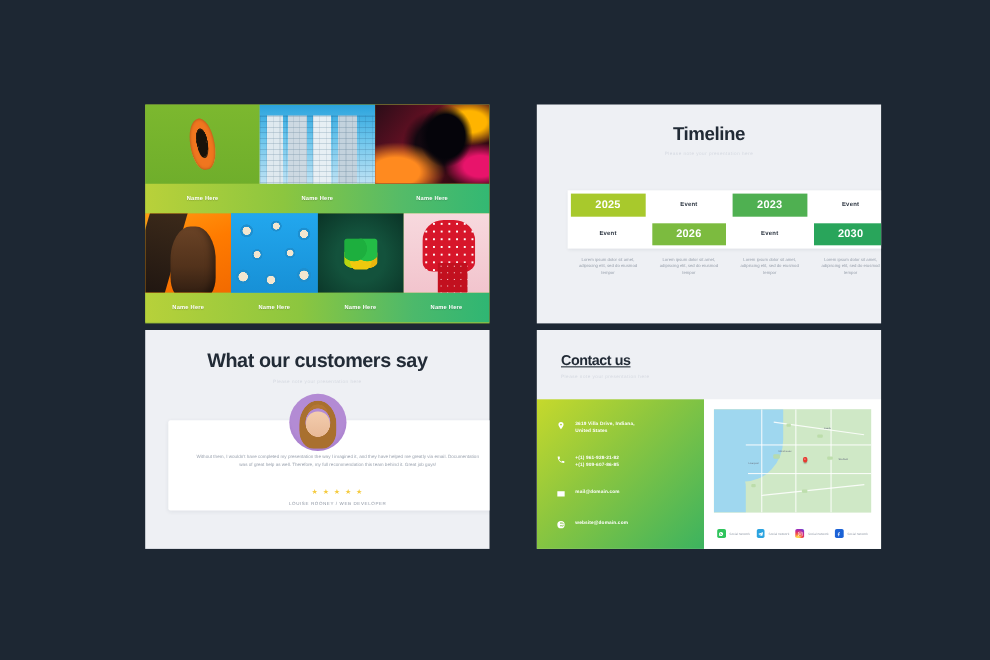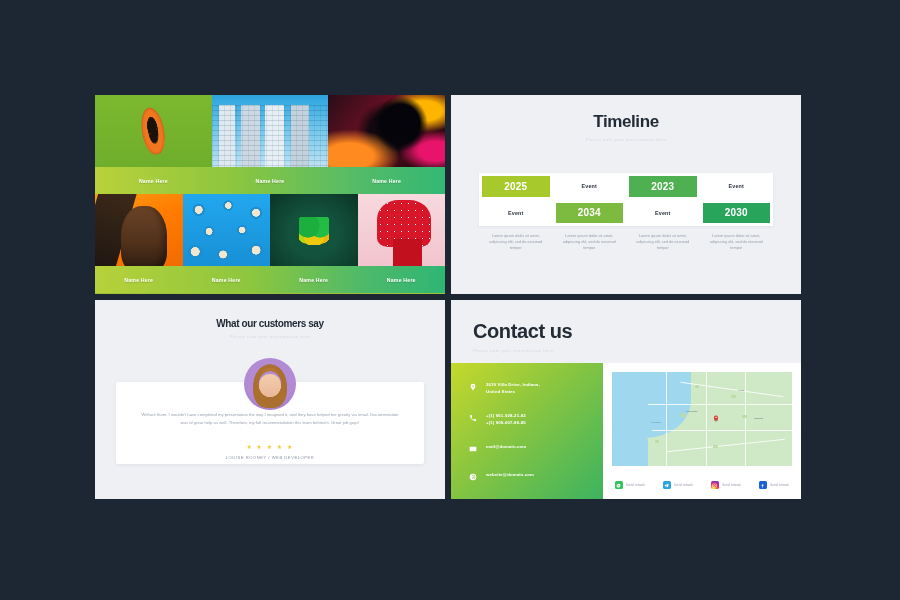--- a/index.html
+++ b/index.html
@@ -11,21 +11,21 @@
   }
   .stage {
     position: absolute;
     left: 95px; top: 95px;
     width: 710px; height: 404px;
     display: grid;
     grid-template-columns: 350px 350px;
     grid-template-rows: 199px 199px;
     gap: 6px;
   }
-  .panel { position: relative; overflow: hidden; background: #eef0f4; }
+  .panel { position: relative; overflow: hidden; background: #eef0f4; margin-left: 37px; }
 
   
   #panel-gallery { background: #9fc23a; display: flex; flex-direction: column; }
   .gal-row { display: flex; width: 100%; }
   .gal-row.r1 { height: 72px; }
   .gal-row.r2 { height: 72px; }
   .gal-cell { flex: 1; position: relative; overflow: hidden; }
   .band {
     height: 27px; width: 100%;
     display: flex;
@@ -183,21 +183,21 @@
     position:absolute; left: 28px; top: 138px; width: 294px;
     display:grid; grid-template-columns: repeat(4,1fr);
   }
   .tl-desc {
     font-size: 3.9px; line-height: 1.55; color:#99a1ad;
     text-align:center; padding: 0 9px;
   }
 
   
   #panel-testimonial .head-wrap { text-align:center; padding-top: 18px; }
-  #panel-testimonial .h-title { font-size: 10px; }
+  #panel-testimonial .h-title { font-size: 18px; }
   .avatar {
     position:absolute; left:50%; top: 58px; transform: translateX(-50%);
     width: 52px; height: 52px; border-radius: 50%;
     background: radial-gradient(circle at 50% 40%, #b38bd4 0 60%, #9a6fc4 100%);
     overflow:hidden; z-index:3;
   }
   .avatar::before{
     content:""; position:absolute; left:50%; top:30%; transform:translateX(-50%);
     width:22px; height:24px; border-radius:48% 48% 44% 44%;
     background: linear-gradient(180deg,#f3cdae 0%, #e8b896 100%);
@@ -225,21 +225,21 @@
     font-size: 6.4px; color:#f5cb3f; letter-spacing: 1.3px;
   }
   .author {
     position:absolute; left:0; right:0; top: 73px; text-align:center;
     font-size: 4.1px; color:#8d95a2; letter-spacing:.55px;
   }
 
   
   #panel-contact { background:#eef0f4; }
   #panel-contact .head-wrap { padding: 20px 0 0 22px; }
-  #panel-contact .h-title { font-size: 20px; }
+  #panel-contact .h-title { font-size: 13px; text-decoration: underline; }
   .contact-body {
     position:absolute; left:0; top: 63px; width:100%; height: 136px; display:flex;
   }
   .contact-left {
     width: 152px; height: 100%;
     background: linear-gradient(135deg,#c6d92c 0%, #8cc63f 42%, #3cb35f 100%);
     padding: 18px 0 0 16px;
   }
   .c-row { display:flex; align-items:flex-start; margin-bottom: 17px; }
   .c-ico {
@@ -358,21 +358,21 @@
             <div class="tl-chip tl-year-3">2023</div>
           </div>
         <div class="tl-cell">
             <span class="tl-evt">Event</span>
           </div>
 
         <div class="tl-cell">
             <span class="tl-evt">Event</span>
           </div>
         <div class="tl-cell">
-            <div class="tl-chip tl-year-2">2034</div>
+            <div class="tl-chip tl-year-2">2026</div>
           </div>
         <div class="tl-cell">
             <span class="tl-evt">Event</span>
           </div>
         <div class="tl-cell">
             <div class="tl-chip tl-year-4">2030</div>
           </div>
       </div>
     </div>
 

